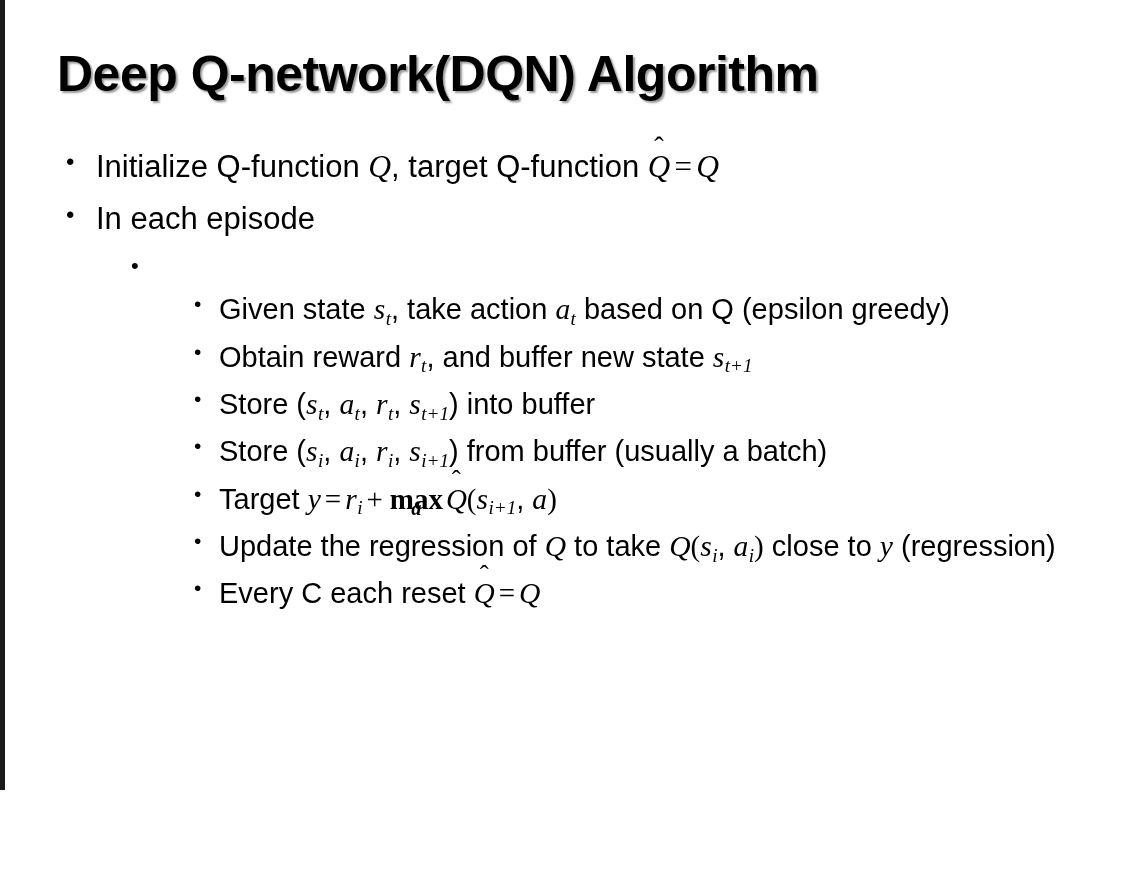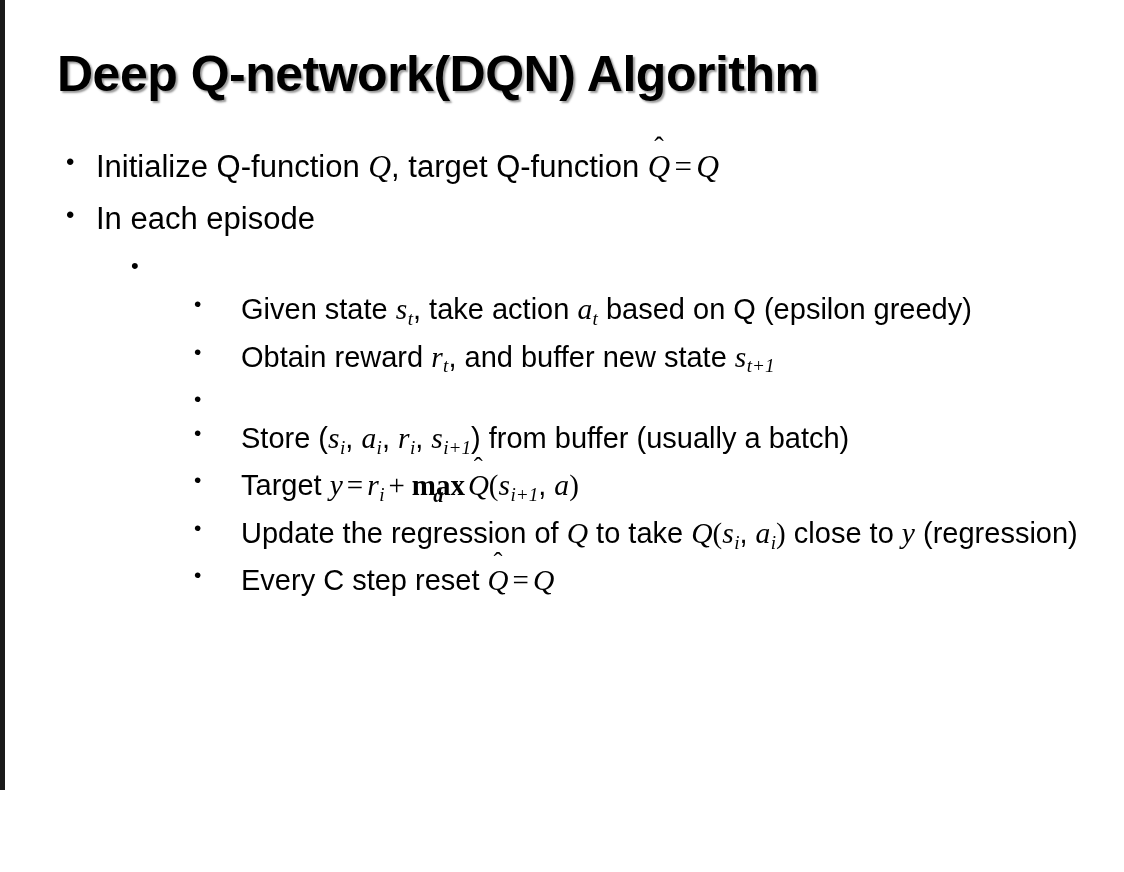--- a/index.html
+++ b/index.html
@@ -91,21 +91,21 @@
   .lvl2 .bullet-mark { width: 25px; font-size: 22px; }
 
   
   .lvl3 {
     font-size: 29px;
     line-height: 1.34;
     padding-left: 194px;
     margin-bottom: 6px;
   }
   .lvl3 .bullet-mark { width: 25px; font-size: 21px; }
-  .lvl3 .bullet-text { max-width: 880px; margin-left: 22px; }
+  .lvl3 .bullet-text { max-width: 880px; }
 
   
   .mi {
     font-family: "Liberation Serif", serif;
     font-style: italic;
     font-size: 1.02em;
   }
   .mo {
     font-family: "Liberation Serif", serif;
     font-style: normal;
@@ -189,36 +189,37 @@
       <span class="bullet-text"><span>Given state </span><span class="mi">s</span><span class="sub">t</span><span>, take action </span><span class="mi">a</span><span class="sub">t</span><span> based on Q (epsilon greedy)</span></span>
     </div>
 
     <div class="bullet-row lvl3">
       <span class="bullet-mark">•</span>
       <span class="bullet-text"><span>Obtain reward </span><span class="mi">r</span><span class="sub">t</span><span>, and buffer new state </span><span class="mi">s</span><span class="sub">t+1</span></span>
     </div>
 
     <div class="bullet-row lvl3">
       <span class="bullet-mark">•</span>
+      <span class="bullet-text"><span>Store (</span><span class="mi">s</span><span class="sub">t</span><span>, </span><span class="mi">a</span><span class="sub">t</span><span>, </span><span class="mi">r</span><span class="sub">t</span><span>, </span><span class="mi">s</span><span class="sub">t+1</span><span>) into buffer</span></span>
     </div>
 
     <div class="bullet-row lvl3">
       <span class="bullet-mark">•</span>
       <span class="bullet-text"><span>Store (</span><span class="mi">s</span><span class="sub">i</span><span>, </span><span class="mi">a</span><span class="sub">i</span><span>, </span><span class="mi">r</span><span class="sub">i</span><span>, </span><span class="mi">s</span><span class="sub">i+1</span><span>) from buffer (usually a batch)</span></span>
     </div>
 
     <div class="bullet-row lvl3">
       <span class="bullet-mark">•</span>
       <span class="bullet-text"><span>Target </span><span class="mi">y</span><span class="mo">=</span><span class="mi">r</span><span class="sub">i</span><span class="mo">+</span><span class="underset"><span class="mop">max</span><span class="under">a</span></span><span class="hatted"><span class="hat">̂</span><span>Q</span></span><span class="mop">(</span><span class="mi">s</span><span class="sub">i+1</span><span>, </span><span class="mi">a</span><span class="mop">)</span></span>
     </div>
 
     <div class="bullet-row lvl3">
       <span class="bullet-mark">•</span>
       <span class="bullet-text"><span>Update the regression of </span><span class="mi">Q</span><span> to take </span><span class="mi">Q</span><span class="mop">(</span><span class="mi">s</span><span class="sub">i</span><span>, </span><span class="mi">a</span><span class="sub">i</span><span class="mop">)</span><span> close to </span><span class="mi">y</span><span> (regression)</span></span>
     </div>
 
     <div class="bullet-row lvl3">
       <span class="bullet-mark">•</span>
-      <span class="bullet-text"><span>Every C step reset </span><span class="hatted"><span class="hat">̂</span><span>Q</span></span><span class="mo">=</span><span class="mi">Q</span></span>
+      <span class="bullet-text"><span>Every C each reset </span><span class="hatted"><span class="hat">̂</span><span>Q</span></span><span class="mo">=</span><span class="mi">Q</span></span>
     </div>
 
   </div>
 </div>
 
 </body></html>

